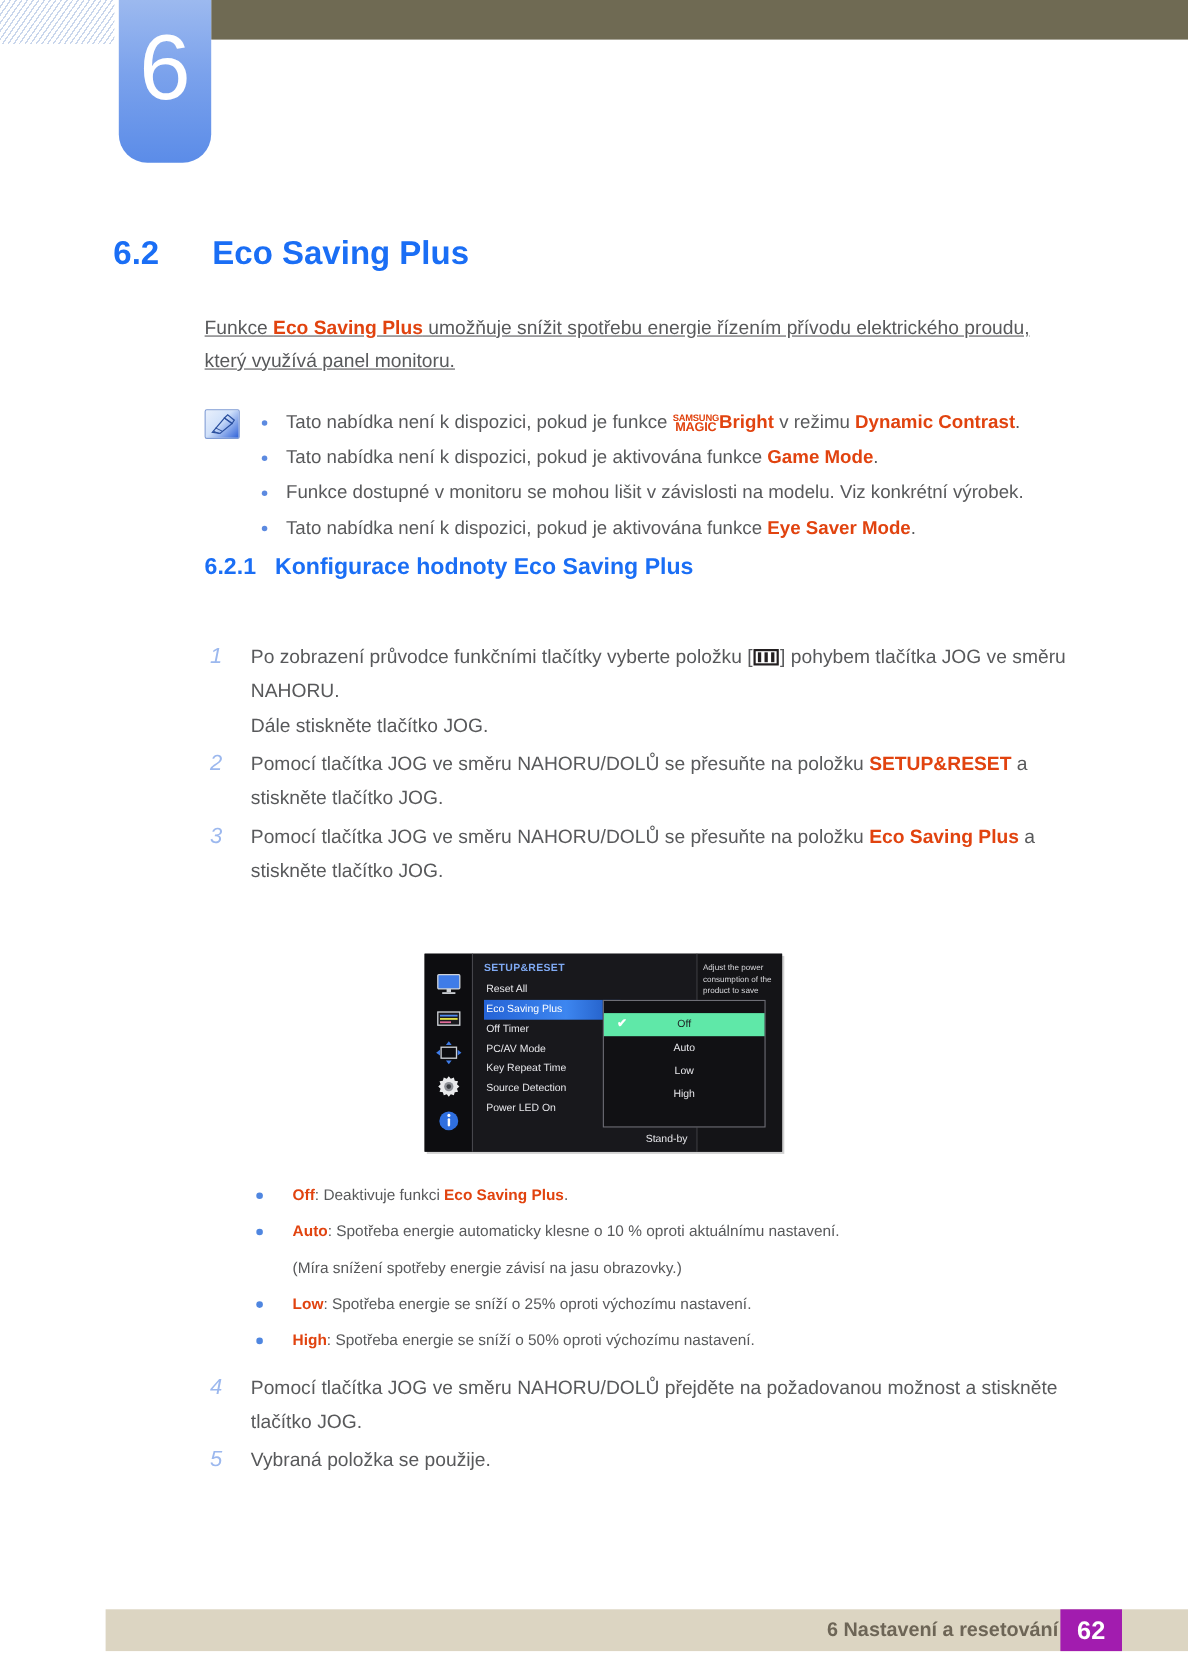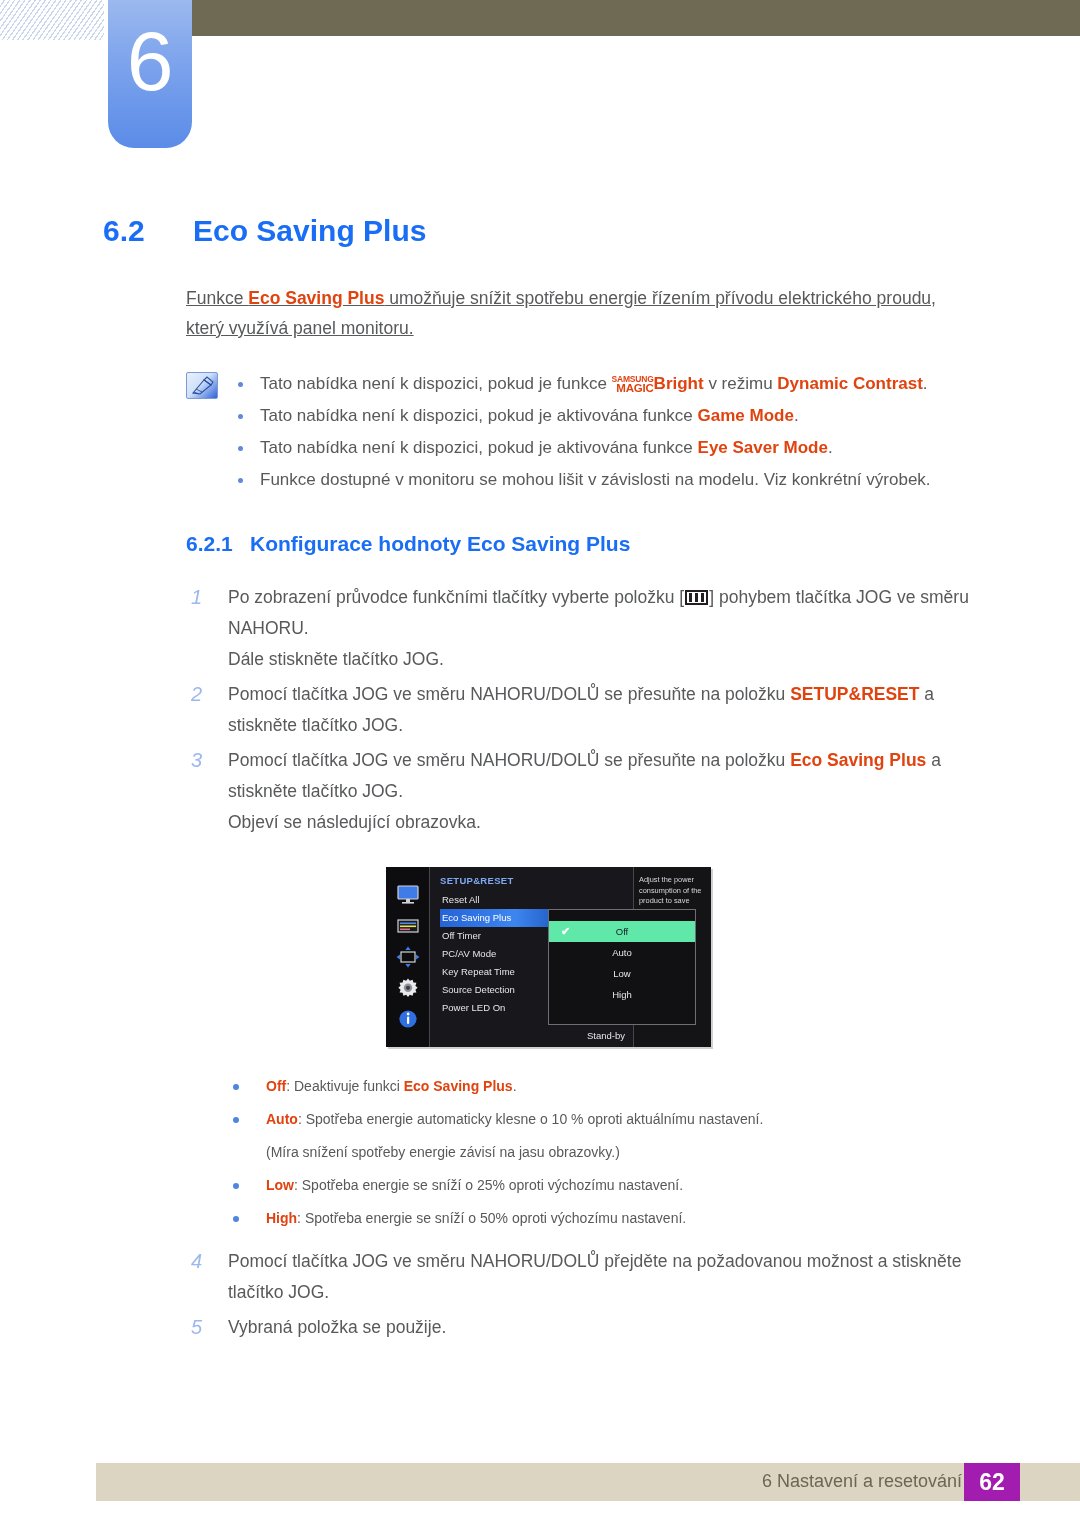--- a/index.html
+++ b/index.html
@@ -65,21 +65,21 @@
   .sec-head {
     position: absolute;
     left: 103px;
     color: #1a6ef5;
     font-weight: bold;
     white-space: nowrap;
   }
   .sec-head.h2 { top: 214px; font-size: 30px; }
   .sec-head.h2 .num { display: inline-block; width: 90px; }
   .sec-head.h3 {
-    left: 186px; top: 532px;
+    left: 186px; top: 504px;
     font-size: 21px;
     color: #1a6ef5;
   }
   .sec-head.h3 .num { display: inline-block; width: 64px; }
 
   
   .body-col {
     position: absolute;
     left: 186px;
     width: 790px;
@@ -122,21 +122,21 @@
     left: -22px; top: 14px;
     width: 5px; height: 5px;
     border-radius: 50%;
     background: #5c8ae0;
   }
 
   
   .magic {
     display: inline-block;
     vertical-align: -3px;
-    text-align: right;
+    text-align: center;
     color: #e1430f;
     font-weight: bold;
     line-height: 9px;
     margin-right: 0px;
   }
   .magic .s1 { display: block; font-size: 8.5px; letter-spacing: -0.2px; }
   .magic .s2 { display: block; font-size: 11.5px; letter-spacing: -0.2px; }
 
   
   .steps { position: absolute; left: 186px; width: 800px; }
@@ -293,21 +293,21 @@
     position: absolute;
     left: 96px; bottom: 26px;
     width: 984px; height: 38px;
     background: #dcd5c2;
   }
   .footer-text {
     position: absolute;
     right: 118px; bottom: 35px;
     color: #6d6556;
     font-size: 18px;
-    font-weight: normal;
+    font-weight: bold;
     white-space: nowrap;
   }
   .footer-page {
     position: absolute;
     right: 60px; bottom: 26px;
     width: 56px; height: 38px;
     background: #a21caf;
     color: #ffffff;
     font-size: 23px;
     font-weight: bold;
@@ -344,24 +344,24 @@
       </svg>
     </div>
     <ul class="note-list">
       <li>
         <span>Tato nabídka není k dispozici, pokud je funkce </span><span class="magic"><span class="s1">SAMSUNG</span><span class="s2">MAGIC</span></span><span class="orange">Bright</span><span> v režimu </span><span class="orange">Dynamic Contrast</span><span>.</span>
       </li>
       <li>
         <span>Tato nabídka není k dispozici, pokud je aktivována funkce </span><span class="orange">Game Mode</span><span>.</span>
       </li>
       <li>
-        <span>Tato nabídka není k dispozici, pokud je aktivována funkce </span><span class="orange">Eye Saver Mode</span><span>.</span>
+        <span>Funkce dostupné v monitoru se mohou lišit v závislosti na modelu. Viz konkrétní výrobek.</span>
       </li>
       <li>
-        <span>Funkce dostupné v monitoru se mohou lišit v závislosti na modelu. Viz konkrétní výrobek.</span>
+        <span>Tato nabídka není k dispozici, pokud je aktivována funkce </span><span class="orange">Eye Saver Mode</span><span>.</span>
       </li>
     </ul>
   </div>
 
   <div class="sec-head h3">
     <span class="num">6.2.1</span><span>Konfigurace hodnoty Eco Saving Plus</span>
   </div>
 
   <div class="steps" style="top:582px;">
 
@@ -372,21 +372,20 @@
     </div>
 
     <div class="step">
       <span class="snum">2</span>
       <span>Pomocí tlačítka JOG ve směru NAHORU/DOLŮ se přesuňte na položku </span><span class="orange">SETUP&amp;RESET</span><span> a stiskněte tlačítko JOG.</span>
     </div>
 
     <div class="step">
       <span class="snum">3</span>
       <span>Pomocí tlačítka JOG ve směru NAHORU/DOLŮ se přesuňte na položku </span><span class="orange">Eco Saving Plus</span><span> a stiskněte tlačítko JOG.</span>
-      <span class="sub">Objeví se následující obrazovka.</span>
     </div>
 
   </div>
 
   <div class="osd">
 
     <div class="osd-rail">
       <div class="ri">
         <svg width="24" height="22" viewBox="0 0 24 22">
           <rect x="2" y="2" width="20" height="13" rx="1" fill="#3f7ce8" stroke="#cfd3d8" stroke-width="1.2"></rect>

